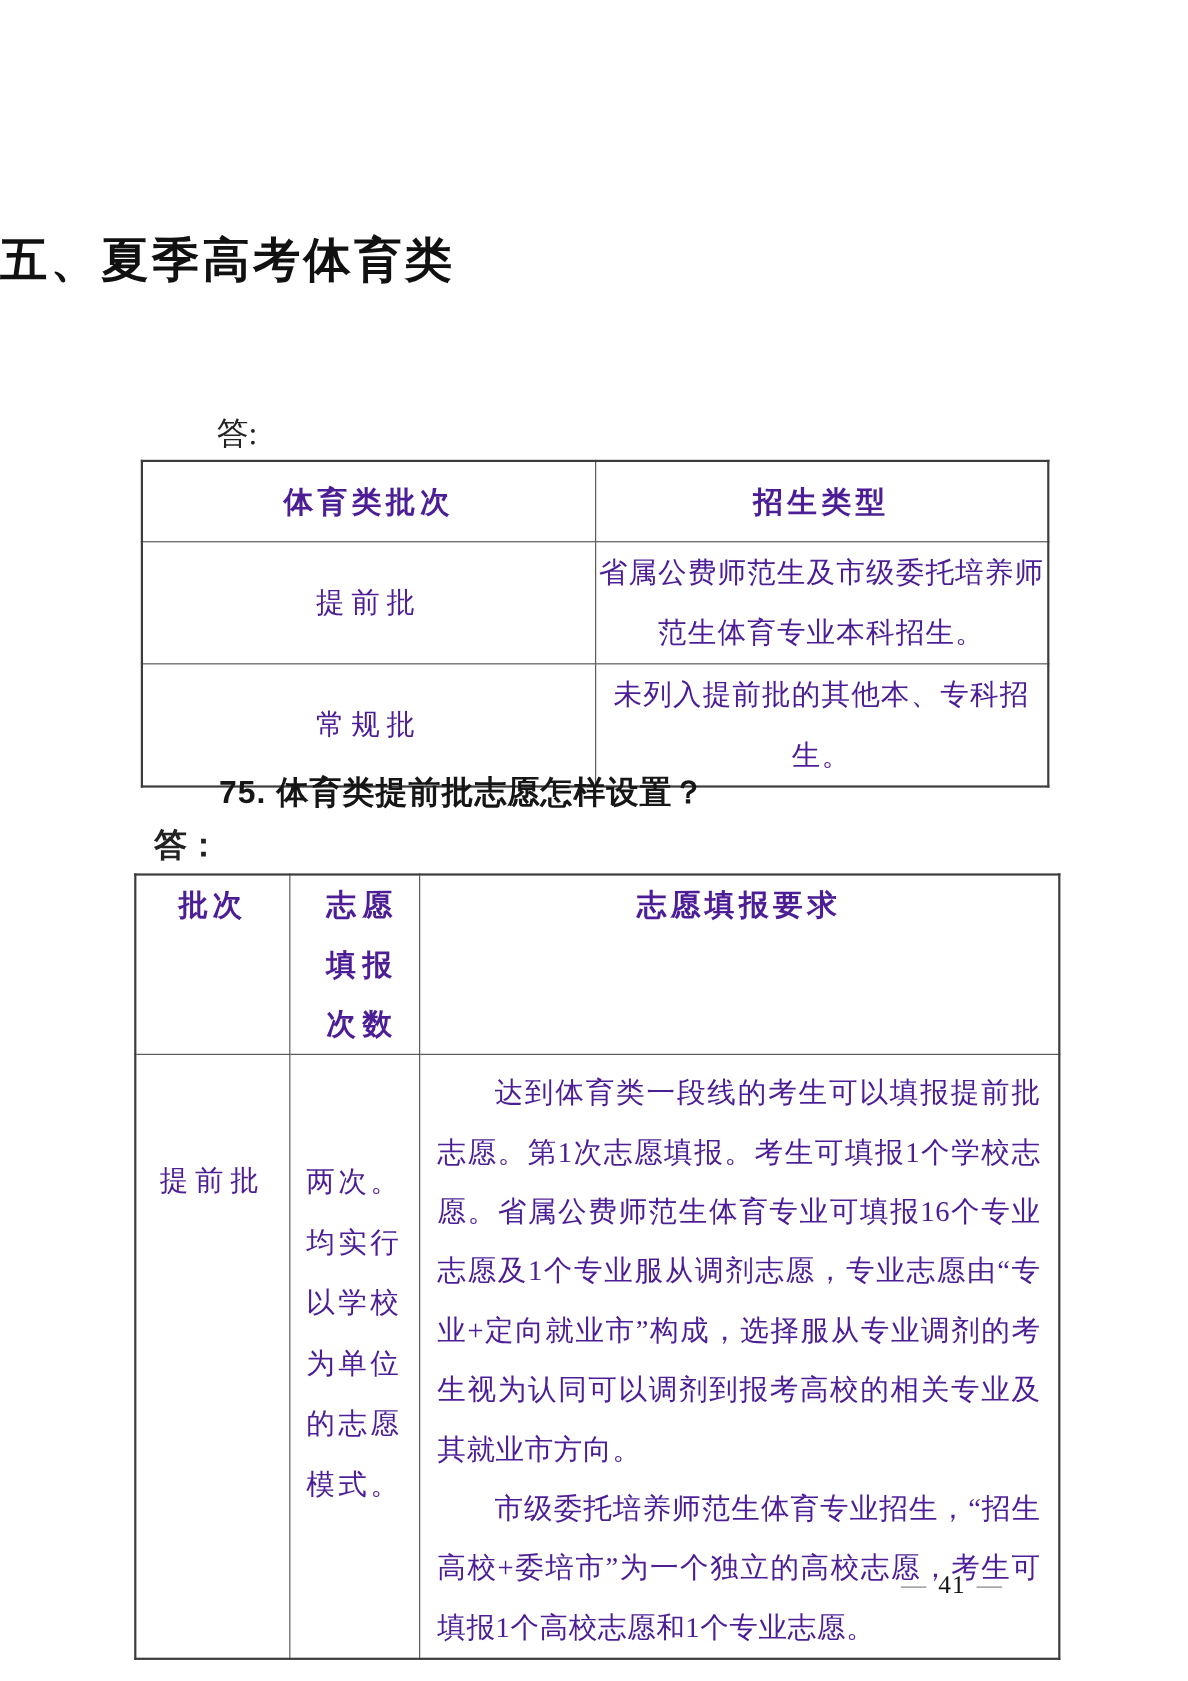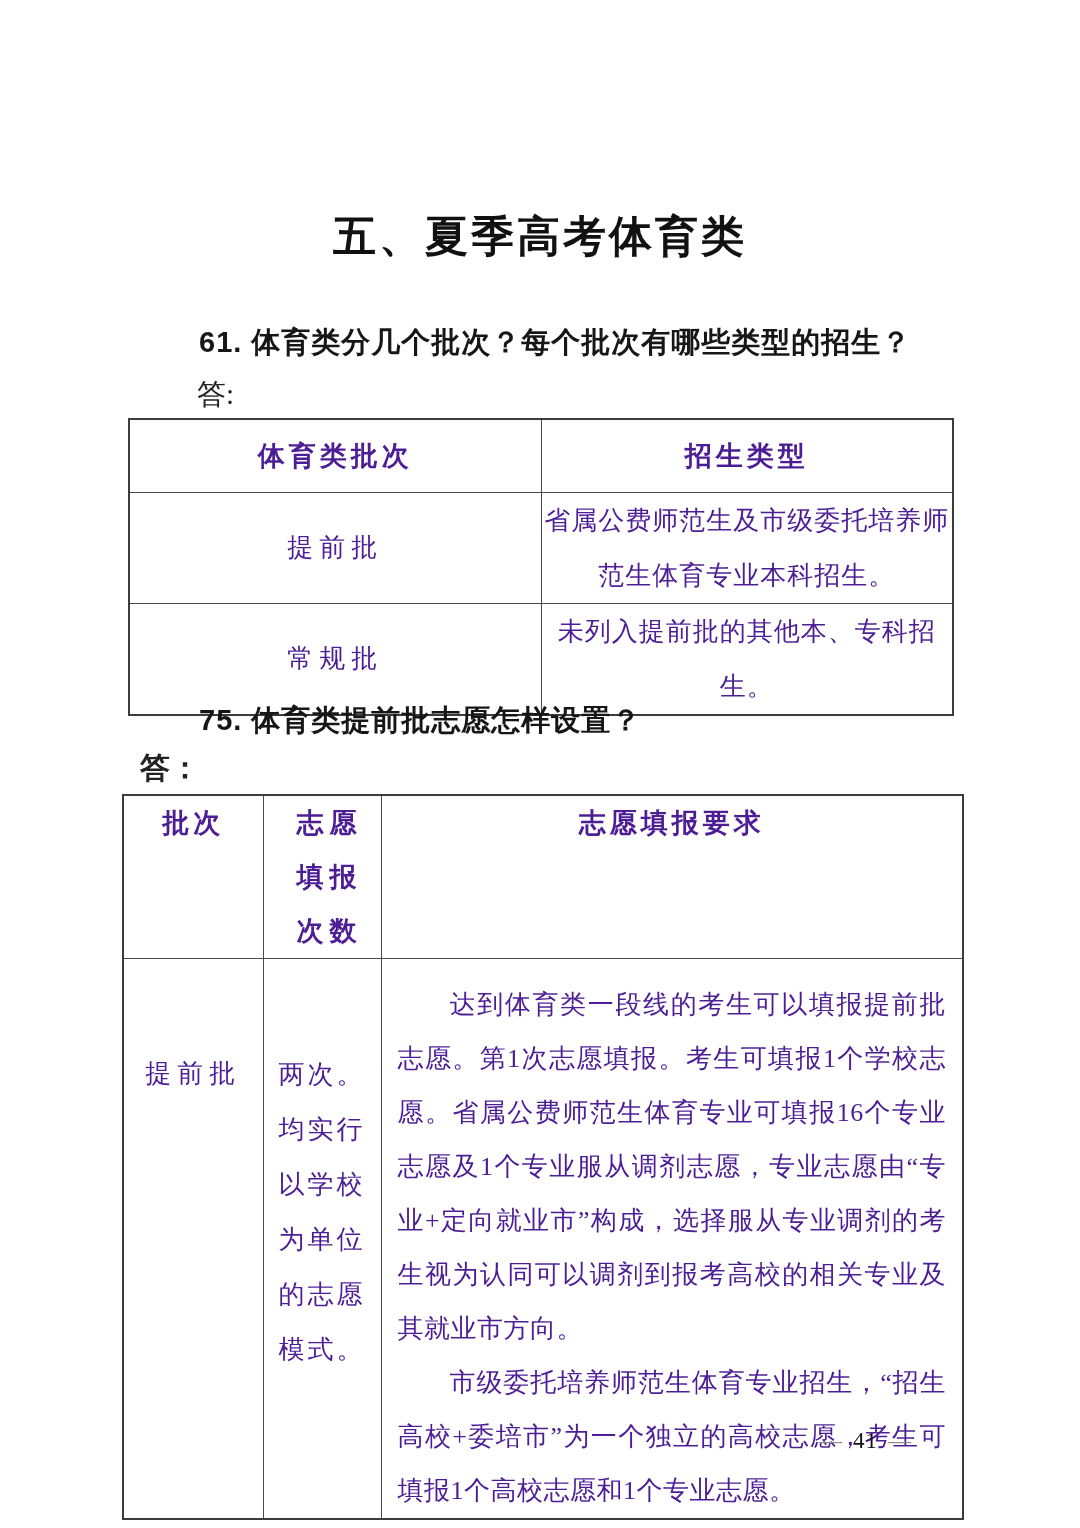--- a/index.html
+++ b/index.html
@@ -17,21 +17,21 @@
   }
   .page {
     position: absolute;
     inset: 0;
   }
   .doc-title {
     position: absolute;
     top: 208px;
     left: 0;
     width: 100%;
-    text-align: center;
+    text-align: left;
     font-family: "Liberation Sans", sans-serif;
     font-weight: bold;
     font-size: 43px;
     letter-spacing: 3px;
     margin: 0;
     color: #111;
   }
   .q-heading {
     position: absolute;
     left: 199px;
@@ -133,21 +133,21 @@
     vertical-align: top;
     padding-top: 88px;
     padding-left: 15px;
     padding-right: 10px;
     line-height: 55px;
     letter-spacing: 3px;
     text-align: left;
   }
   .t2 td.req-cell {
     vertical-align: top;
-    padding: 19px 16px 0 16px;
+    padding: 8px 16px 0 16px;
     line-height: 54px;
     text-align: justify;
     letter-spacing: 0.5px;
   }
   .t2 td.req-cell p {
     margin: 0;
     text-indent: 2em;
   }
   .page-footer {
     position: absolute;
@@ -163,21 +163,20 @@
     margin: 0 10px;
   }
 </style>
 </head>
 <body>
 
 <div class="page">
 
   <h1 class="doc-title">五、夏季高考体育类</h1>
 
-  <div class="q-heading q61-heading">61. 体育类分几个批次？每个批次有哪些类型的招生？</div>
 
   <div class="answer-label answer-1">答:</div>
 
   <table class="doc-table t1">
     <colgroup>
       <col style="width:412px">
       <col style="width:412px">
     </colgroup>
     <thead>
       <tr>

